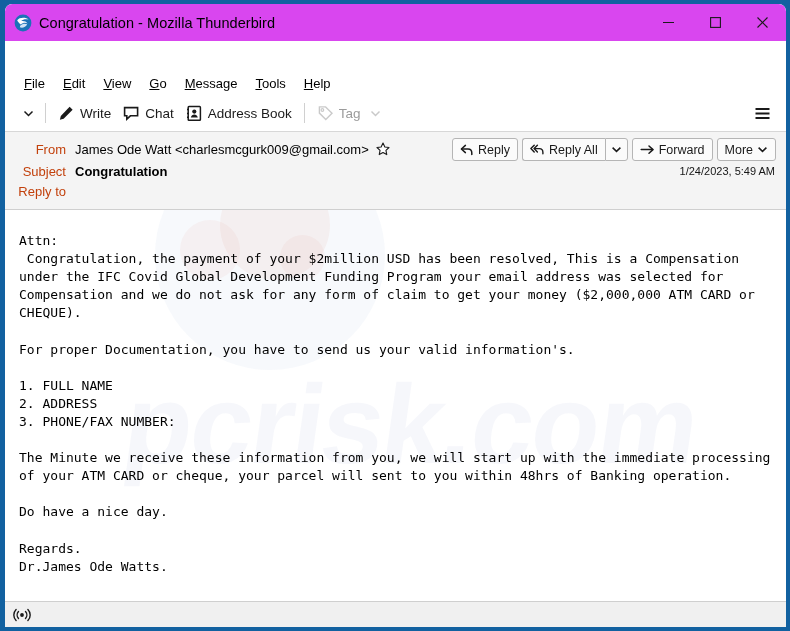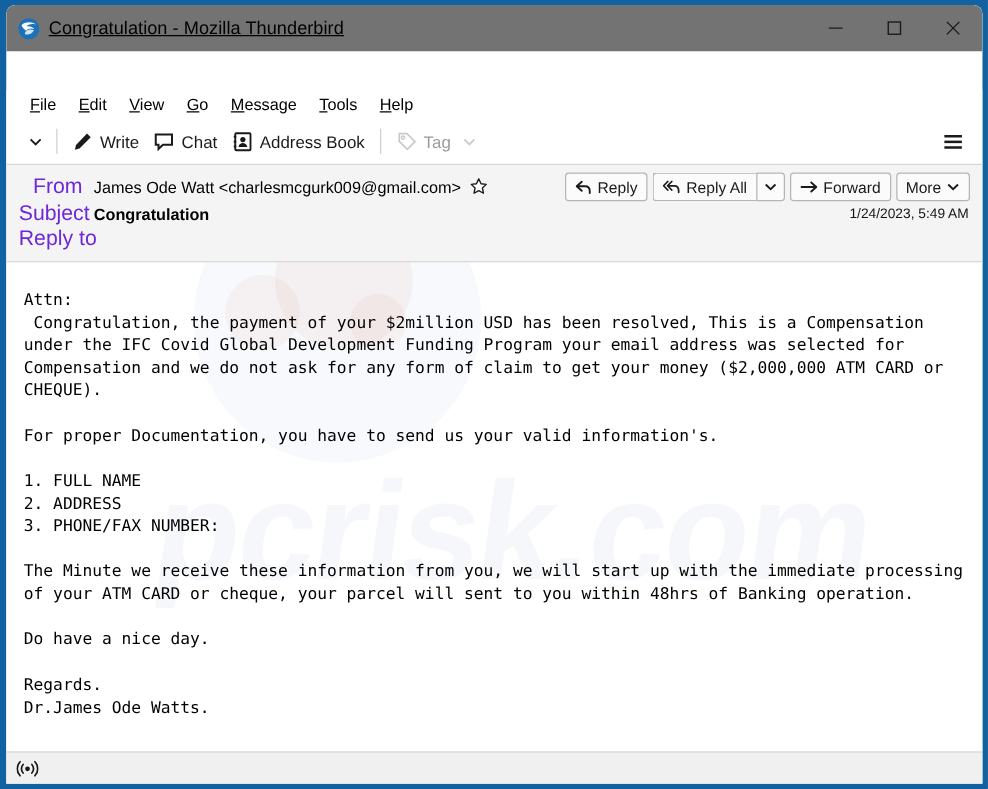--- a/index.html
+++ b/index.html
@@ -32,27 +32,26 @@
     border-radius: 7px 7px 0 0;
     overflow: hidden;
     display: flex;
     flex-direction: column;
     z-index: 2;
   }
 
   
   .titlebar {
     height: 37px;
-    background: #737373;
+    background: #d946ef;
     display: flex;
     align-items: center;
     flex: 0 0 auto;
     border-radius: 7px 7px 0 0;
     position: relative;
-    text-decoration: underline;
   }
   .tb-icon {
     margin-left: 9px;
     width: 18px; height: 18px;
     flex: 0 0 auto;
     display: block;
   }
   .tb-title {
     margin-left: 7px;
     font-size: 14.5px;
@@ -148,22 +147,22 @@
   }
   .hdr-row {
     display: flex;
     align-items: center;
     min-height: 20px;
   }
   .hdr-row.first { margin-bottom: 2px; }
   .hdr-label {
     width: 60px;
     text-align: right;
-    font-size: 17px;
-    color: #6d28d9;
+    font-size: 13px;
+    color: #c2410c;
     flex: 0 0 auto;
     padding-right: 9px;
     white-space: nowrap;
   }
   .hdr-value {
     font-size: 13px;
     color: #000;
     white-space: nowrap;
     display: flex;
     align-items: center;

